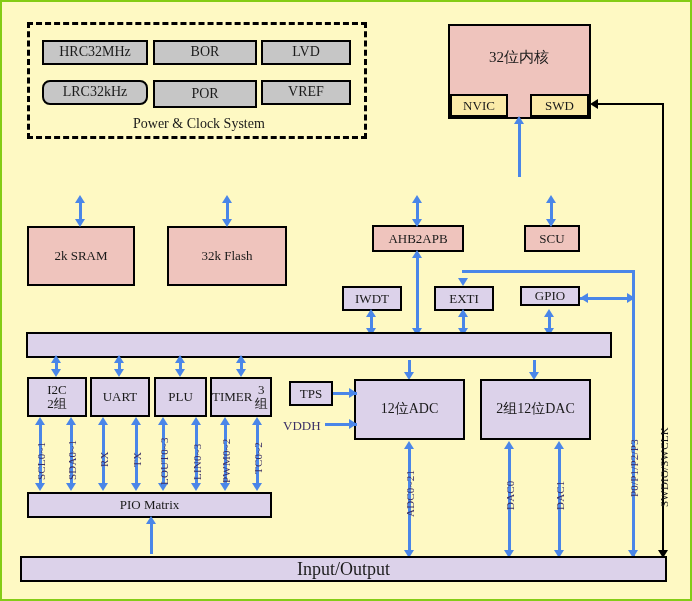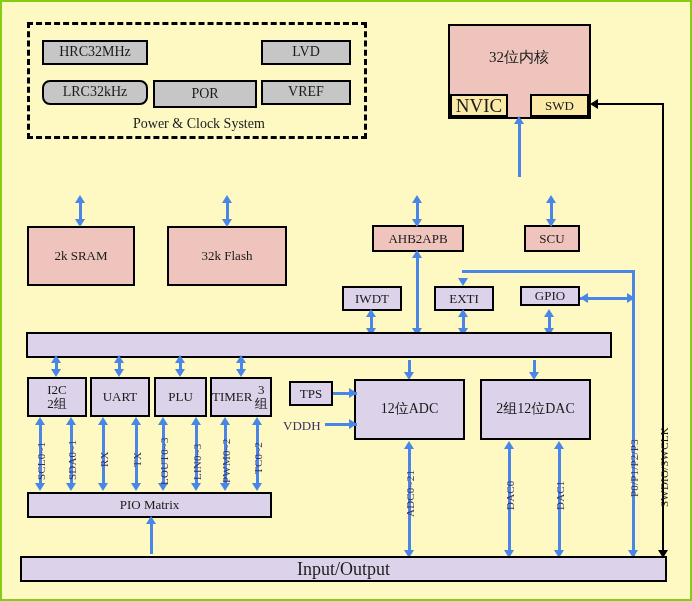--- a/index.html
+++ b/index.html
@@ -45,31 +45,32 @@
   .ah-dk{border-left:5px solid transparent;border-right:5px solid transparent;border-top:8px solid #000;}
 </style>
 </head>
 <body>
 
 <div id="root">
 
   <div class="dashed" style="left:25px;top:20px;width:340px;height:117px;"></div>
 
   <div class="blk gray" style="left:40px;top:38px;width:106px;height:25px;font-size:14px;">HRC32MHz</div>
+  <div class="blk gray" style="left:151px;top:38px;width:104px;height:25px;font-size:14px;">BOR</div>
   <div class="blk gray" style="left:259px;top:38px;width:90px;height:25px;font-size:14px;">LVD</div>
 
   <div class="blk gray" style="left:40px;top:78px;width:106px;height:25px;font-size:14px;border-radius:8px;">LRC32kHz</div>
   <div class="blk gray" style="left:151px;top:78px;width:104px;height:28px;font-size:14px;">POR</div>
   <div class="blk gray" style="left:259px;top:78px;width:90px;height:25px;font-size:14px;">VREF</div>
 
   <div class="lbl" style="left:131px;top:114px;font-size:14px;">Power &amp; Clock System</div>
 
   <div class="blk pink" style="left:446px;top:22px;width:143px;height:95px;"></div>
   <div class="lbl" style="left:487px;top:46px;font-size:15px;color:#1a1a1a;">32位内核</div>
-  <div class="blk yellow" style="left:448px;top:92px;width:58px;height:23px;font-size:19px;">NVIC</div>
+  <div class="blk yellow" style="left:448px;top:92px;width:58px;height:23px;font-size:13px;">NVIC</div>
   <div class="blk yellow" style="left:528px;top:92px;width:59px;height:23px;font-size:13px;">SWD</div>
 
   <div class="ln" style="left:516px;top:120px;width:3px;height:55px;"></div>
   <div class="ah ah-u" style="left:512px;top:114px;"></div>
 
   <div class="lnk" style="left:596px;top:101px;width:66px;height:2px;"></div>
   <div class="lnk" style="left:660px;top:101px;width:2px;height:453px;"></div>
   <div class="ah ah-lk" style="left:588px;top:97px;"></div>
   <div class="ah ah-dk" style="left:656px;top:548px;"></div>
 

